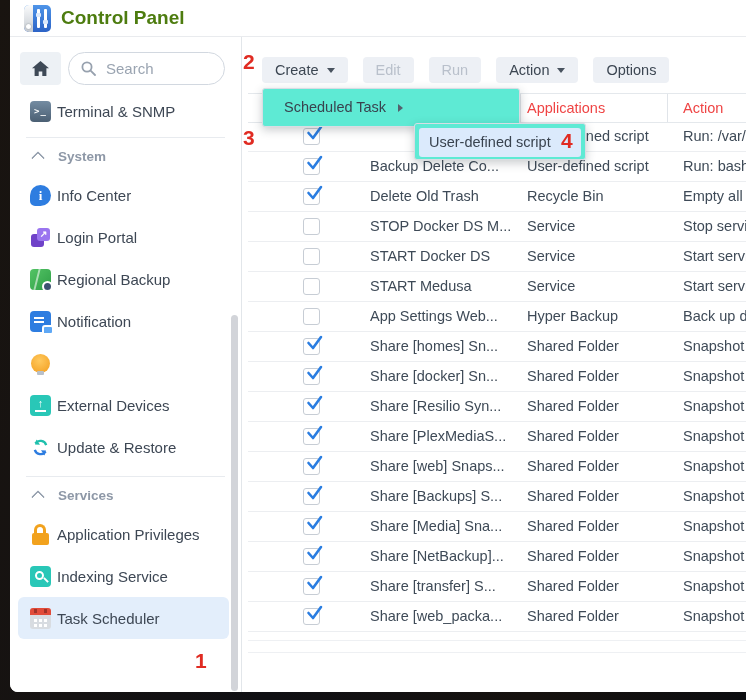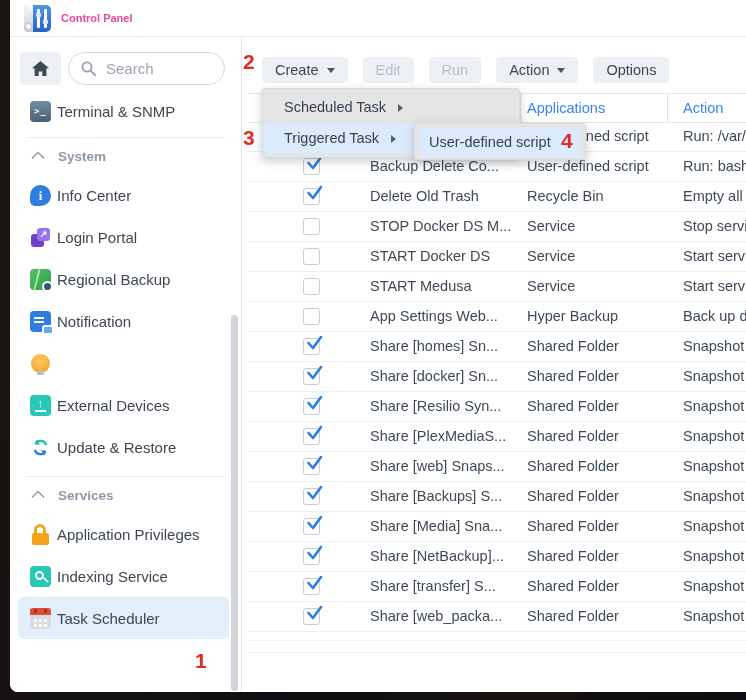--- a/index.html
+++ b/index.html
@@ -3,21 +3,21 @@
 <meta charset="utf-8">
 <style>
   html,body{margin:0;padding:0;width:746px;height:700px;overflow:hidden;
     font-family:"Liberation Sans",sans-serif;}
   .desktop{position:fixed;inset:0;background:linear-gradient(100deg,#191410 0%,#101014 45%,#16120f 75%,#0c0d10 100%);}
   #win{position:absolute;left:10px;top:0;width:736px;height:692px;background:#fff;
     border-radius:0 0 0 8px;overflow:hidden;}
   
   .titlebar{position:absolute;left:0;top:0;right:0;height:36px;background:#fff;
     border-bottom:1px solid #e9ebee;display:flex;align-items:center;gap:10px;padding-left:14px;z-index:5;}
-  .title{font-size:11px;font-weight:700;color:#ec4899;}
+  .title{font-size:19px;font-weight:700;color:#4d7c0f;}
   .cp{position:relative;width:27px;height:27px;border-radius:5px;background:linear-gradient(180deg,#4e94e8,#2c63c6);display:block;flex:none;}
   .cpL{position:absolute;left:0;top:0;width:9px;height:27px;background:linear-gradient(180deg,#fafbfc,#c7ccd2);border-radius:5px 0 0 5px;}
   .cpL:after{content:"";position:absolute;left:2px;bottom:3px;width:5px;height:5px;border-radius:50%;background:#fff;box-shadow:0 0 2px #8a8f96;}
   .cpBar{position:absolute;top:4px;width:3px;height:19px;background:#fff;border-radius:1px;}
   .b1{left:13px}.b2{left:20px}
   .cpBar:after{content:"";position:absolute;left:-1px;width:5px;height:4px;background:#dce9fb;border-radius:1px;}
   .b1:after{top:4px}.b2:after{top:11px}
   
   .sidebar{position:absolute;left:0;top:37px;width:232px;bottom:0;background:#fff;
     border-right:1px solid #e2e6ea;padding-top:15px;box-sizing:border-box;z-index:4;}
@@ -71,35 +71,35 @@
   .calTop:after{content:"";position:absolute;left:4px;top:1px;width:3px;height:4px;background:#a03228;box-shadow:10px 0 0 #a03228;}
   .calDots{left:4px;top:11px;width:3px;height:3px;background:#fff;box-shadow:5px 0 0 #fff,10px 0 0 #fff,0 5px 0 #fff,5px 5px 0 #fff,10px 5px 0 #fff;}
   
   .toolbar{position:absolute;left:252px;top:57px;display:flex;gap:15px;z-index:2;}
   .btn{height:26px;background:#edf0f5;border:0;border-radius:4px;padding:0 13px;
     font-size:14.5px;color:#3c4652;font-family:"Liberation Sans",sans-serif;display:flex;align-items:center;cursor:pointer;}
   .btn.disabled{color:#b9c0cb;cursor:default;align-items:center;}
   .caret{width:0;height:0;border-top:5px solid #49535f;border-left:4.5px solid transparent;border-right:4.5px solid transparent;display:inline-block;margin-left:8px;}
   
   .thead{position:absolute;left:238px;right:0;top:93px;height:28px;border-top:1px solid #e4e8ec;border-bottom:1px solid #e4e8ec;z-index:1;}
-  .thead span{position:absolute;top:0;line-height:28px;font-size:14.5px;color:#3b82f6;white-space:nowrap;}
+  .thead span{position:absolute;top:0;line-height:28px;font-size:14.5px;color:#ef4444;white-space:nowrap;}
   .h-app{left:279px;} .h-act{left:435px;}
   .cline{position:absolute;top:0;width:1px;height:28px;background:#e0e4e9;}
   .cl1{left:272px;} .cl2{left:419px;}
   .rows{position:absolute;left:238px;right:0;top:122px;z-index:1;}
   .row{position:relative;height:29px;border-bottom:1px solid #eceef1;cursor:pointer;}
   .cell{position:absolute;top:0;height:29px;line-height:29px;font-size:14.5px;color:#3e4a57;white-space:nowrap;}
   .c-task{left:122px;} .c-app{left:279px;} .c-act{left:435px;}
   .cb{position:absolute;left:55px;top:6px;width:17px;height:17px;border:1px solid #c7cdd5;border-radius:3px;background:#fff;box-sizing:border-box;cursor:pointer;}
   .cb svg{position:absolute;left:1px;top:-5px;display:none;}
   .cb.on svg{display:block;}
   .ghost{position:absolute;left:238px;right:0;height:1px;background:#eef0f3;z-index:1;}
   .g1{top:640px;} .g2{top:652px;}
   
-  .menu{position:absolute;background:#e5e5e5;border:1px solid #d8dde4;border-radius:3px;
+  .menu{position:absolute;background:#5eead4;border:1px solid #d8dde4;border-radius:3px;
     box-shadow:0 3px 10px rgba(40,50,60,.25);box-sizing:border-box;}
   #create-menu{left:252px;top:88px;width:258px;padding:3px 0;z-index:10;}
   .menu-item{height:31px;line-height:31px;padding-left:21px;font-size:14.5px;color:#39434f;cursor:pointer;display:flex;align-items:center;white-space:nowrap;}
   .menu-item.hl{background:#dbeafc;}
   .marrow{width:0;height:0;border-left:5px solid #55606d;border-top:4.5px solid transparent;border-bottom:4.5px solid transparent;display:inline-block;margin-left:12px;}
   #sub-menu{left:404px;top:123px;width:172px;height:37px;padding:4px;z-index:11;}
   #sub-menu .menu-item{height:29px;line-height:29px;border-radius:3px;padding-left:10px;}
   
   .ann{position:absolute;font-size:21px;font-weight:700;color:#e02b22;z-index:50;line-height:1;}
   .ann-2{left:233px;top:51px;} .ann-3{left:233px;top:127px;}
@@ -434,24 +434,20 @@
     </div>
 
   <div class="ghost g1"></div>
   <div class="ghost g2"></div>
 
   <div class="menu" id="create-menu">
       <div class="menu-item">
         <span>Scheduled Task</span>
         <i class="marrow"></i>
       </div>
-      <div class="menu-item hl">
-        <span>Triggered Task</span>
-        <i class="marrow"></i>
-      </div>
     </div>
   <div class="menu" id="sub-menu">
       <div class="menu-item hl">
         <span>User-defined script</span>
       </div>
     </div>
 
   <div id="ann-layer">
       <div class="ann ann-1">1</div>
       <div class="ann ann-2">2</div>

